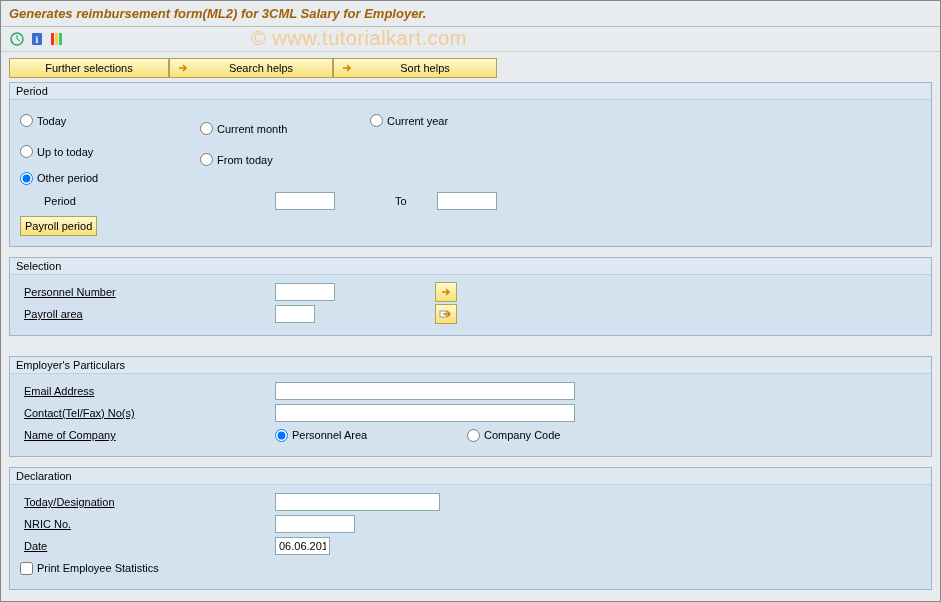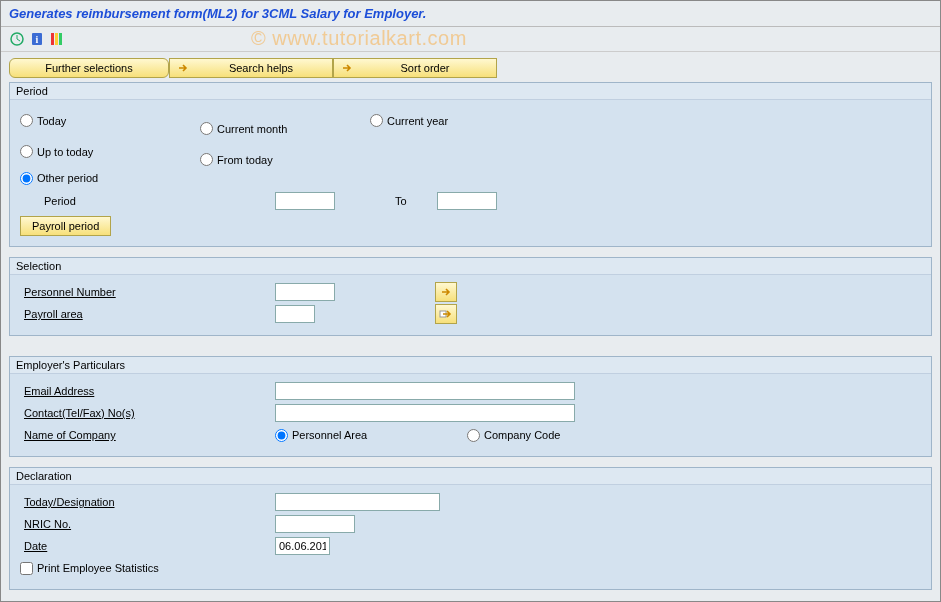--- a/index.html
+++ b/index.html
@@ -19,21 +19,21 @@
   }
   .title-bar {
     padding: 5px 8px;
     background: #e8ecef;
     border-bottom: 1px solid #bbb;
   }
   .title-bar span {
     font-style: italic;
     font-weight: bold;
     font-size: 13px;
-    color: #1d4ed8;
+    color: #a16207;
   }
   .toolbar {
     padding: 4px 8px;
     display: flex;
     align-items: center;
     gap: 4px;
     border-bottom: 1px solid #ccc;
   }
   .tb-icon {
     width: 16px; height: 16px;
@@ -61,21 +61,21 @@
     background: linear-gradient(#fff8d0, #f7e07a);
     border: 1px solid #b2a44a;
     padding: 2px 6px;
     height: 20px;
     font-size: 11px;
     display: inline-flex;
     align-items: center;
     gap: 6px;
     cursor: pointer;
   }
-  .sap-btn.wide { width: 160px; border-radius: 6px; }
+  .sap-btn.wide { width: 160px; }
   .sap-btn.mid { width: 164px; justify-content: flex-start;}
   .arrow-icon {
     width: 14px; height: 14px;
     display:inline-block;
   }
   .group {
     border: 1px solid #9fb5c9;
     background: #dde8f2;
     margin-bottom: 10px;
   }
@@ -128,21 +128,21 @@
     width: 22px; height: 20px;
     background: linear-gradient(#fff8d0, #f7e07a);
     border: 1px solid #b2a44a;
     display:inline-flex; align-items:center; justify-content:center;
     cursor:pointer;
     margin-left: 100px;
   }
   .payroll-btn {
     background: linear-gradient(#fff8d0, #f7e07a);
     border: 1px solid #b2a44a;
-    padding: 3px 11px;
+    padding: 3px 4px;
     font-size: 11px;
     margin-top: 4px;
     cursor:pointer;
     display:inline-block;
   }
   .divider-spacer { height: 10px; }
 </style>
 </head>
 <body>
 
@@ -190,21 +190,21 @@
             </svg>
         </span>
         <span style="margin:auto">Search helps</span>
       </button>
       <button class="sap-btn mid">
         <span class="arrow-icon">
           <svg width="14" height="14">
               <path d="M3 7 L9 7 M7 4 L10 7 L7 10" stroke="#c80" stroke-width="1.6" fill="none"></path>
             </svg>
         </span>
-        <span style="margin:auto">Sort order</span>
+        <span style="margin:auto">Sort helps</span>
       </button>
     </div>
 
     <div class="group">
       <div class="group-title">Period</div>
       <div class="group-body">
         <div class="row">
           <div class="col1">
             <label class="radio">
               <input type="radio" name="period" style="">

